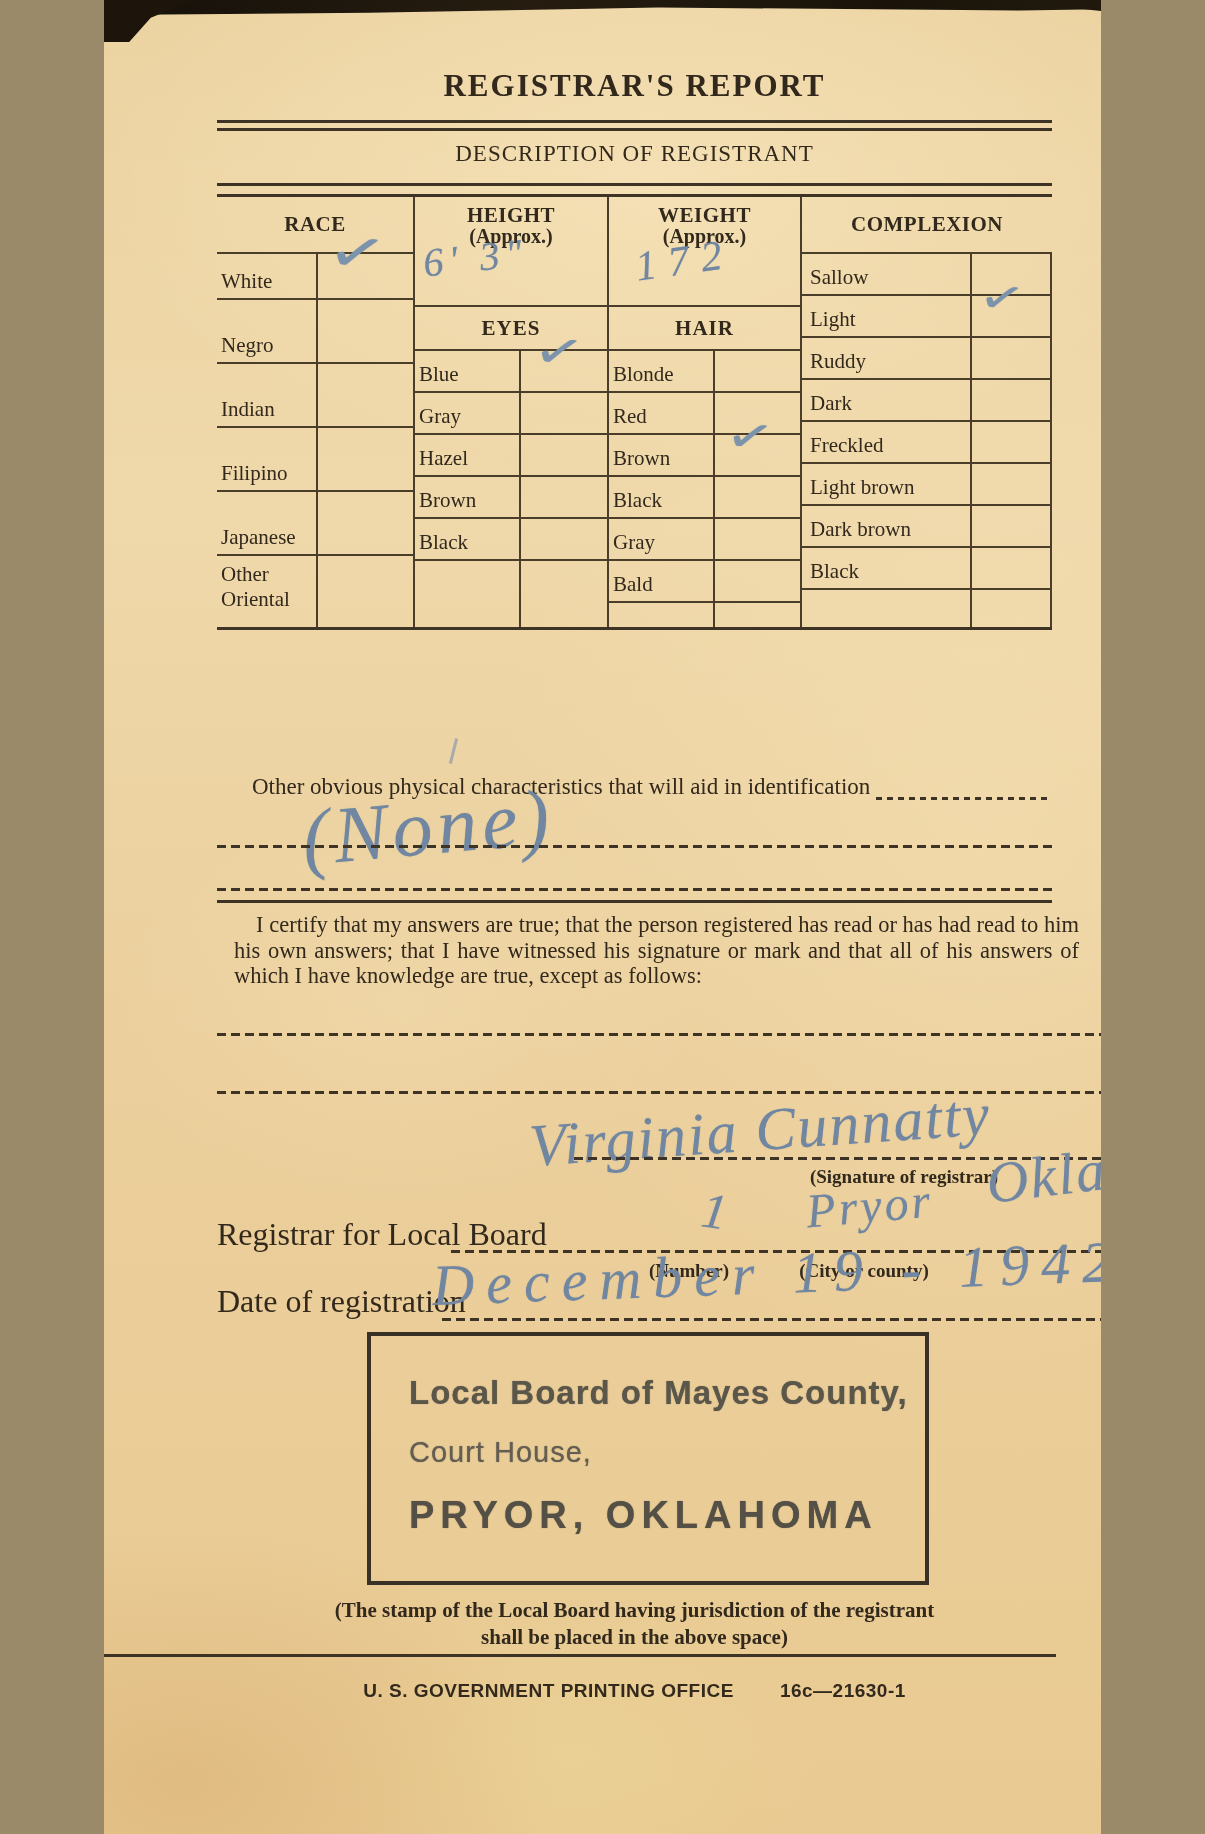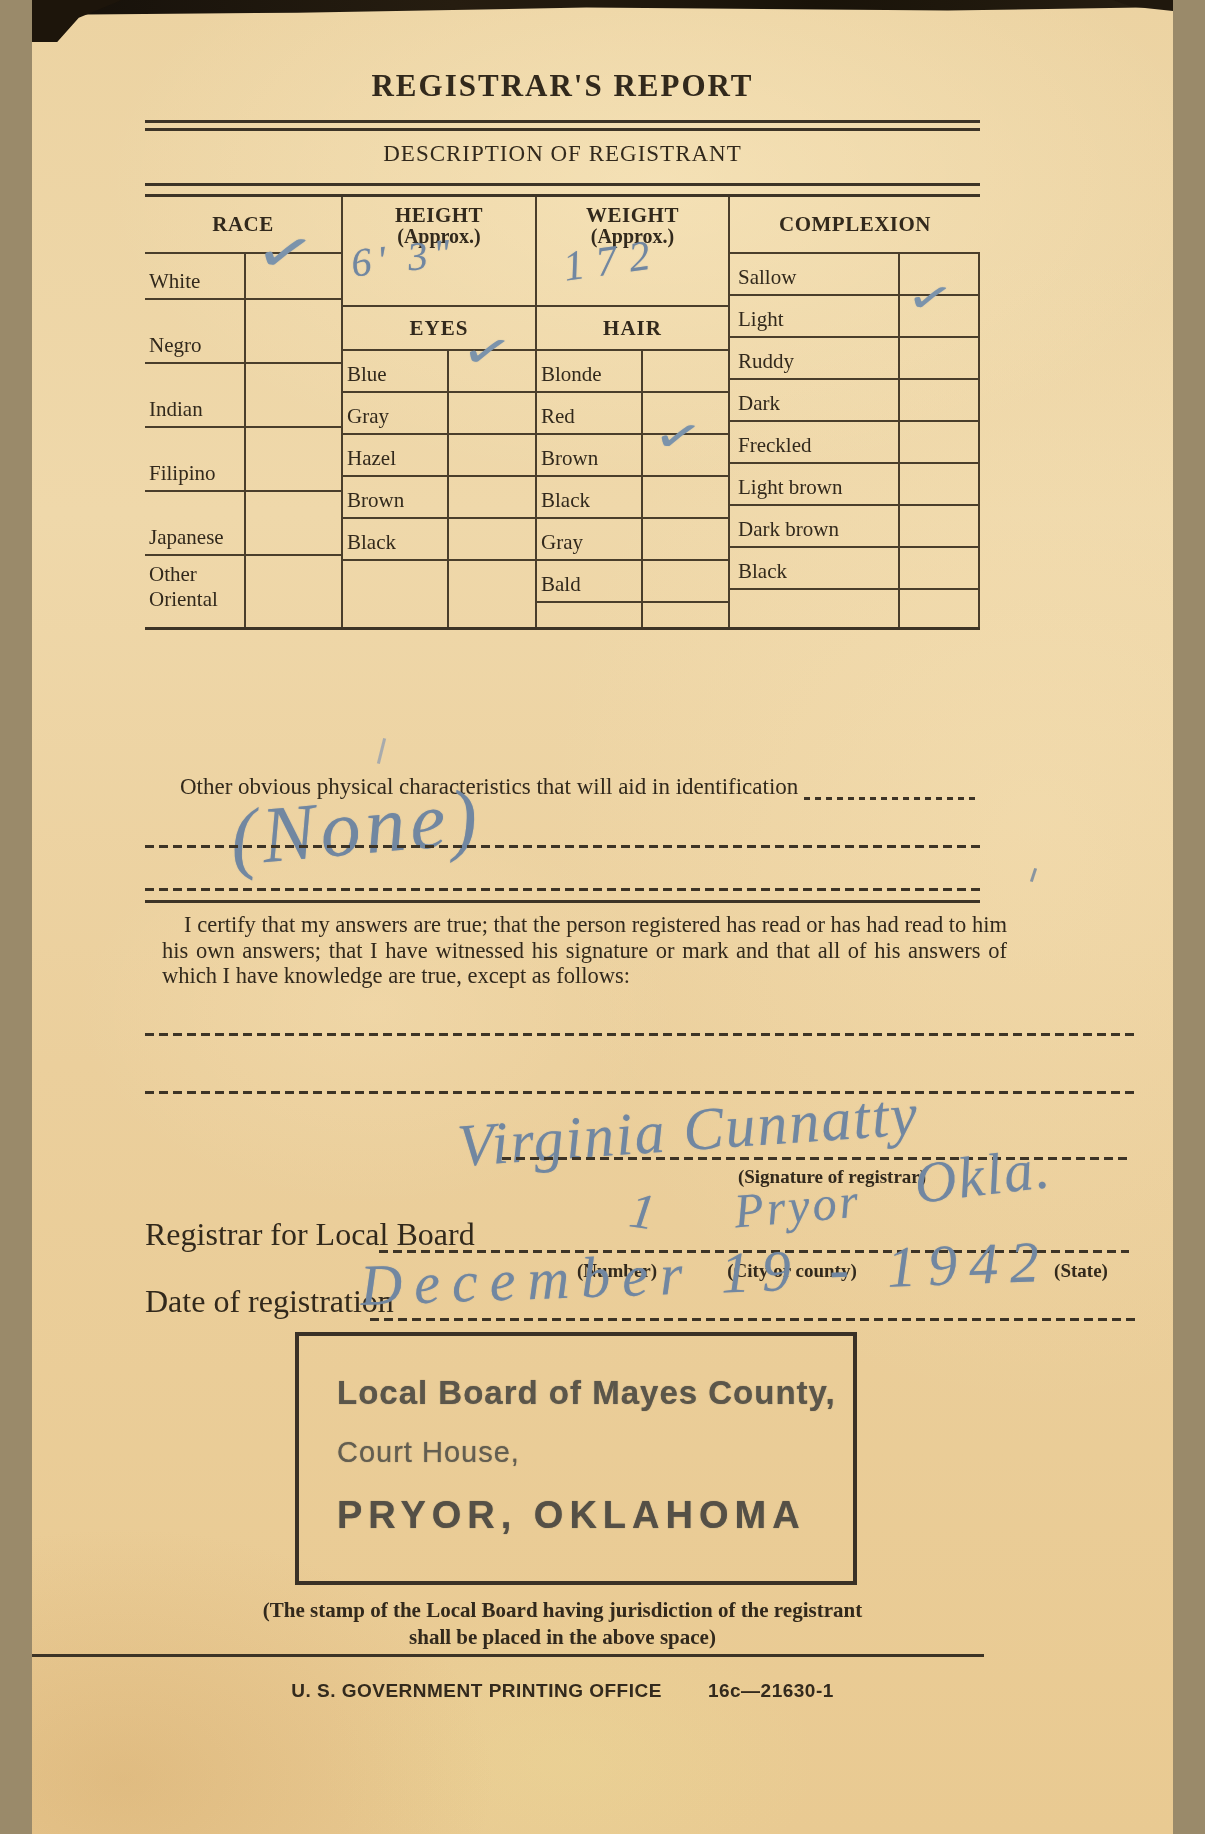--- a/index.html
+++ b/index.html
@@ -1,20 +1,20 @@
 <!DOCTYPE html>
 <html><head>
 <meta charset="utf-8">
 <title>Registrar's Report</title>
 <style>
   * { box-sizing: border-box; margin: 0; padding: 0; }
   html,body { background:#9a8a6a; }
   .page {
     position: relative;
-    width: 1141px; height: 1834px;
+    width: 997px; height: 1834px;
     margin: 0 auto;
     overflow: hidden;
     font-family: "Liberation Serif", serif;
     color: #32291c;
     background:
       radial-gradient(ellipse 900px 480px at 55% 10%, rgba(255,242,205,0.40), transparent 62%),
       radial-gradient(ellipse 760px 900px at 88% 45%, rgba(250,232,190,0.30), transparent 65%),
       radial-gradient(ellipse 620px 420px at 8% 97%, rgba(186,128,58,0.20), transparent 60%),
       radial-gradient(ellipse 420px 260px at 47% 96%, rgba(235,222,150,0.28), transparent 60%),
       radial-gradient(ellipse 500px 330px at 30% 55%, rgba(255,238,200,0.20), transparent 60%),

